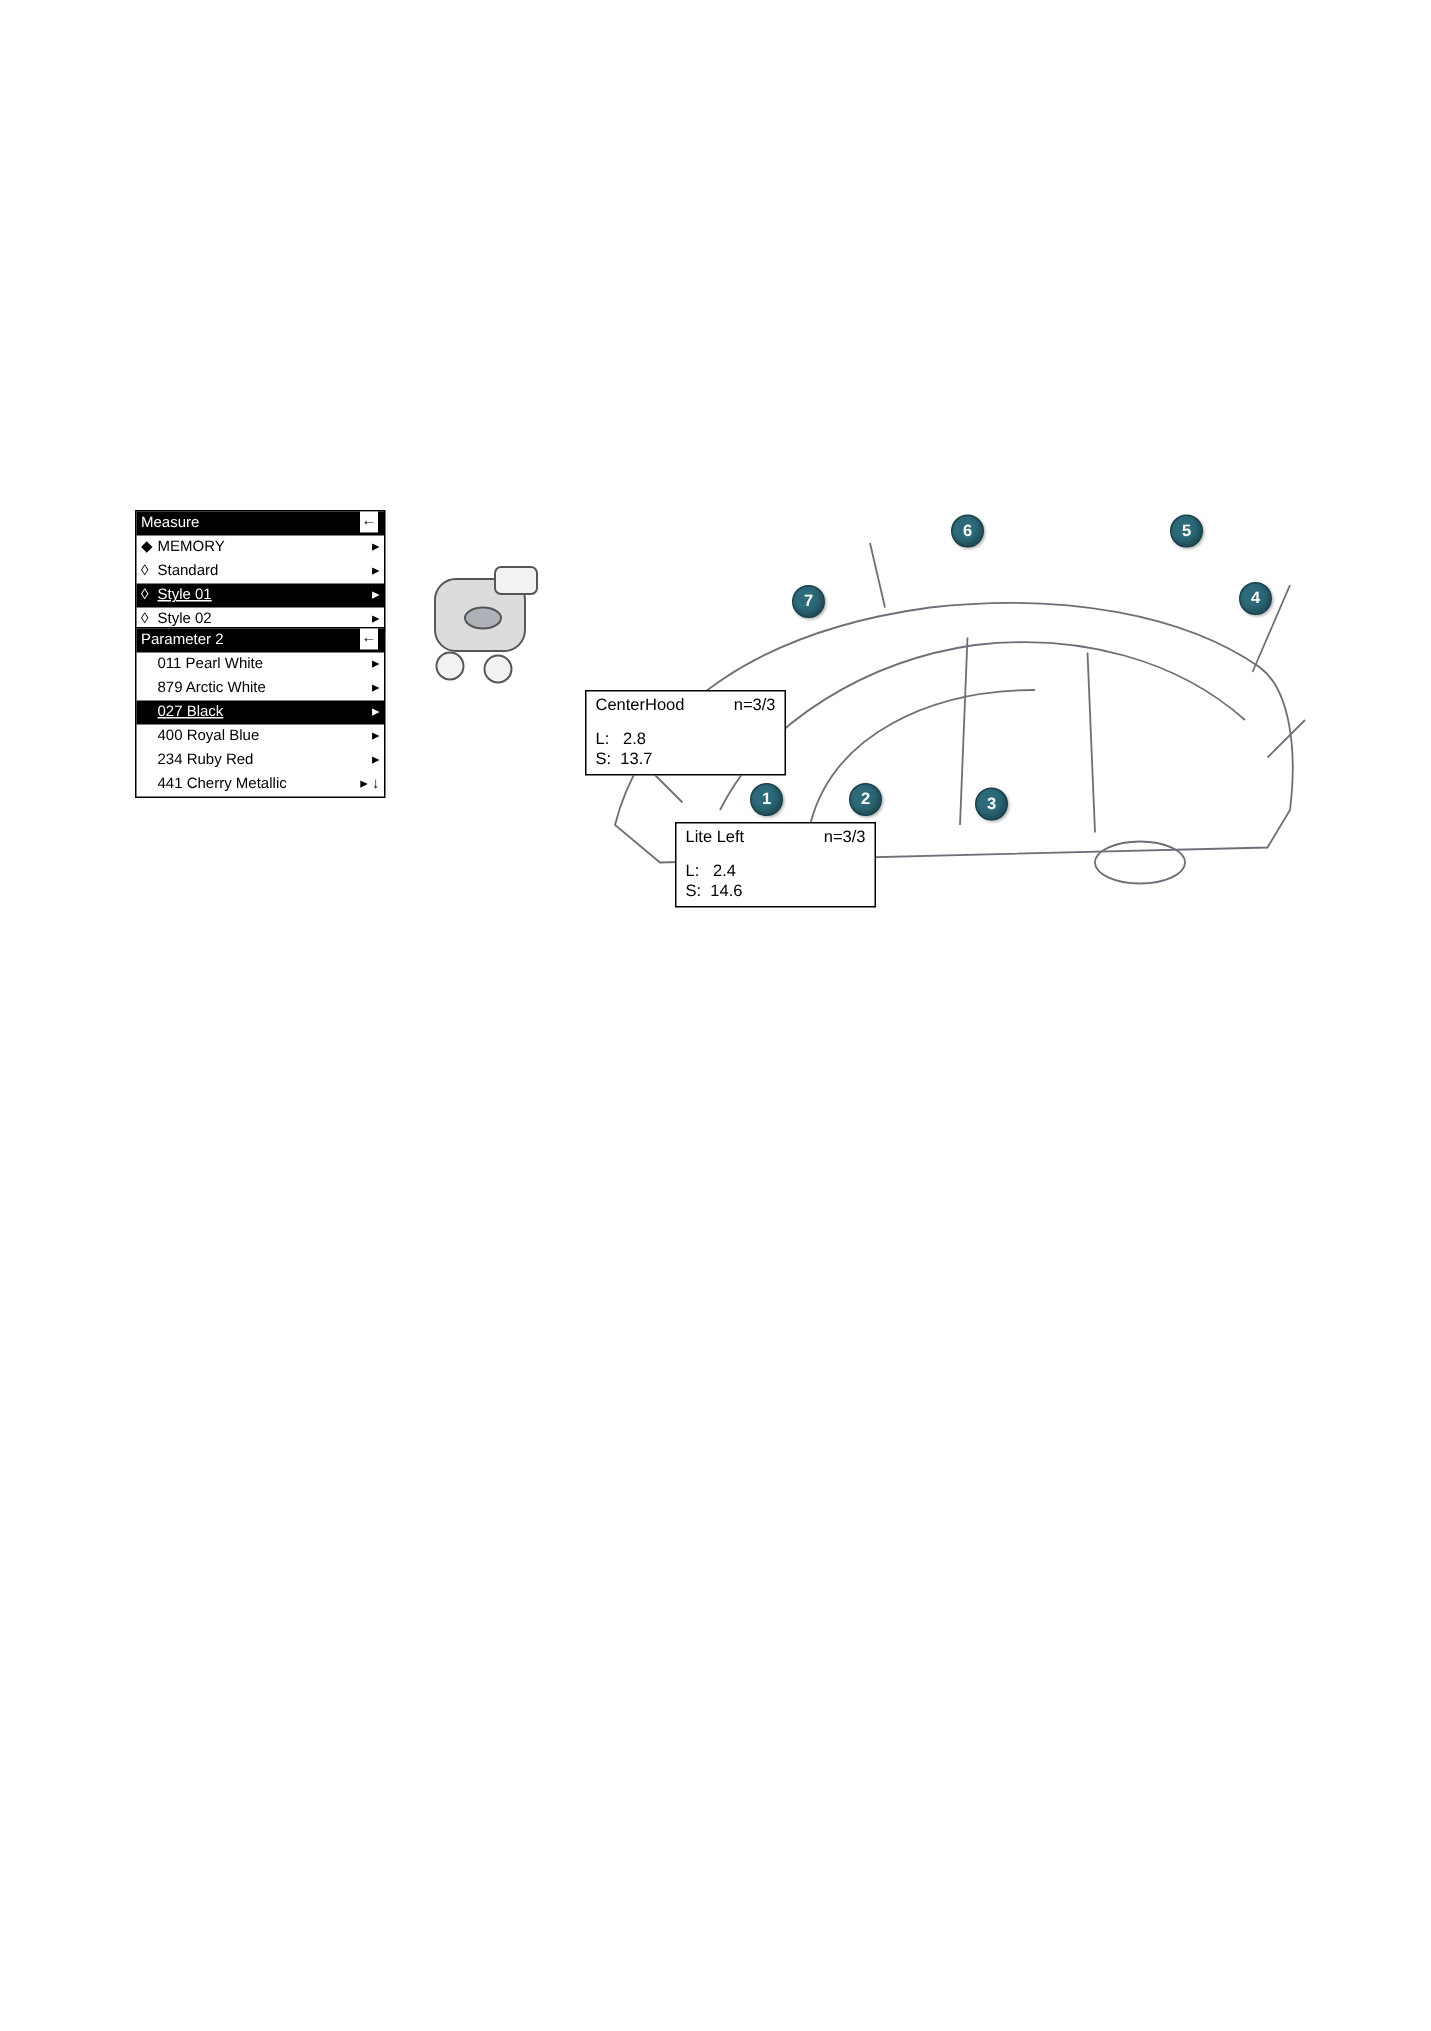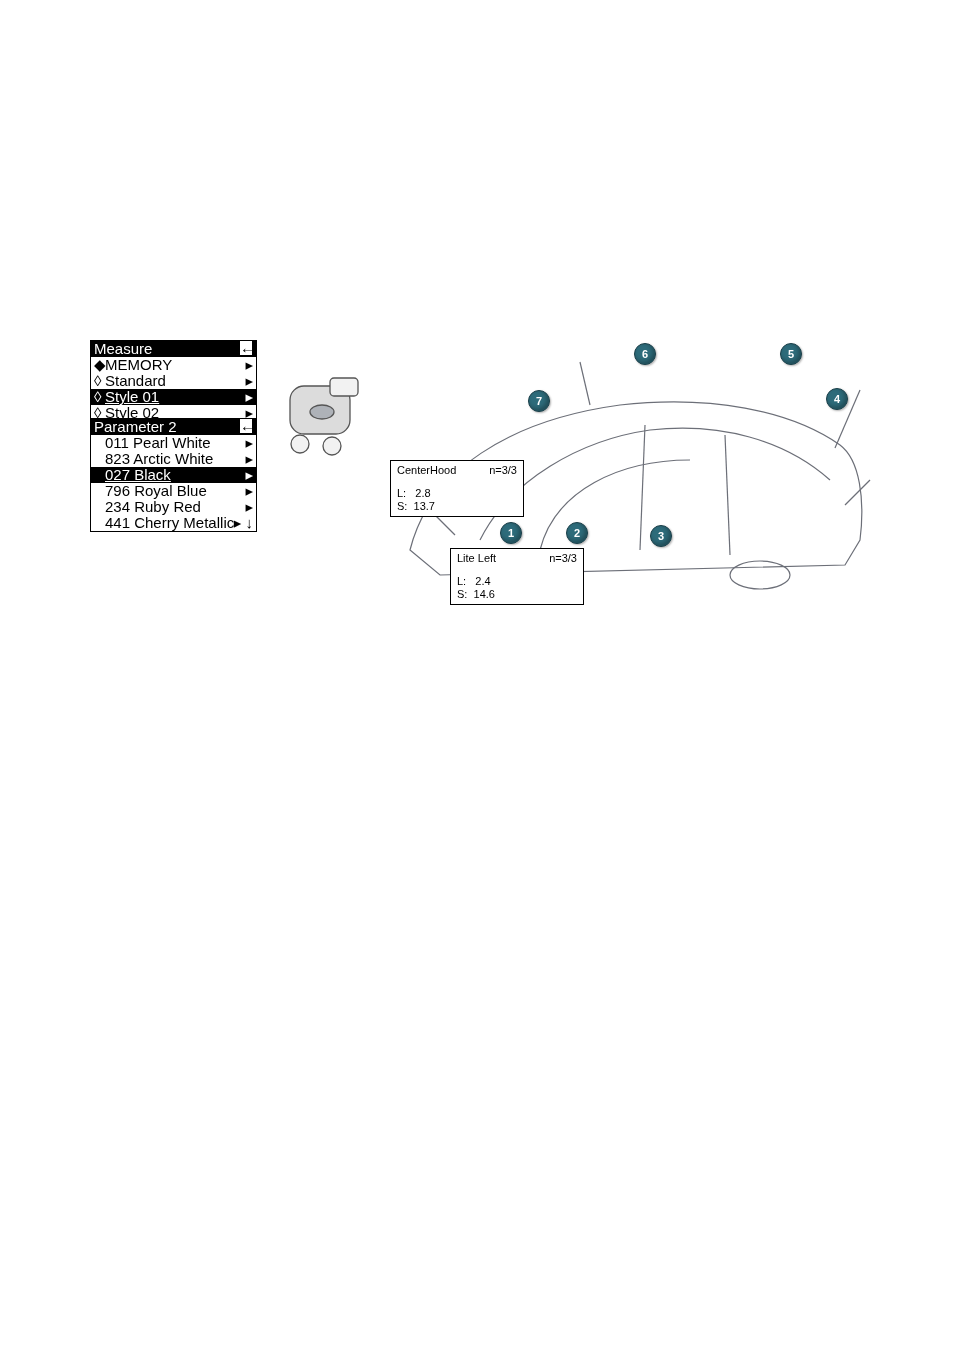--- a/index.html
+++ b/index.html
@@ -1,21 +1,21 @@
 <!DOCTYPE html>
 <html><head>
 <meta charset="utf-8">
 <style>
   html,body{margin:0;padding:0;background:#fff;font-family:Tahoma,Verdana,Arial,sans-serif;font-size:11px;color:#000}
   .page{width:954px;margin:0 auto;position:relative}
   
   .top-illustration{position:relative;height:620px;border-bottom:0}
   .car-area{position:absolute;left:390px;top:350px;width:490px;height:280px;}
   
-  .menu-panel{position:absolute;border:1px solid #000;background:#fff;font-size:15px;line-height:14px;width:165px}
+  .menu-panel{position:absolute;border:1px solid #000;background:#fff;font-size:10px;line-height:14px;width:165px}
   .menu-panel .hdr{background:#000;color:#fff;padding:1px 3px;position:relative}
   .menu-panel .hdr .arrow-left{position:absolute;right:4px;top:0;color:#000;background:#fff;width:12px;text-align:center}
   .menu-panel .row{padding:1px 3px 1px 14px;position:relative;white-space:nowrap}
   .menu-panel .row .mk{position:absolute;left:3px;top:1px}
   .menu-panel .row .sub{position:absolute;right:3px;top:1px}
   .menu-panel .row.sel{background:#000;color:#fff}
   .menu-panel .row.u{text-decoration:underline}
   .menu-top{left:90px;top:340px}
   .menu-bot{left:90px;top:418px}
   
@@ -91,23 +91,23 @@
       <div class="hdr"><span>Measure</span><span class="arrow-left">←</span></div>
       <div class="row"><span class="mk">◆</span><span>MEMORY</span><span class="sub">▸</span></div>
       <div class="row"><span class="mk">◊</span><span>Standard</span><span class="sub">▸</span></div>
       <div class="row sel u"><span class="mk">◊</span><span>Style 01</span><span class="sub">▸</span></div>
       <div class="row"><span class="mk">◊</span><span>Style 02</span><span class="sub">▸</span></div>
     </div>
 
     <div class="menu-panel menu-bot">
       <div class="hdr"><span>Parameter 2</span><span class="arrow-left">←</span></div>
       <div class="row"><span>011 Pearl White</span><span class="sub">▸</span></div>
-      <div class="row"><span>823 Arctic White</span><span class="sub">▸</span></div>
+      <div class="row"><span>879 Arctic White</span><span class="sub">▸</span></div>
       <div class="row sel u"><span>027 Black</span><span class="sub">▸</span></div>
-      <div class="row"><span>796 Royal Blue</span><span class="sub">▸</span></div>
+      <div class="row"><span>400 Royal Blue</span><span class="sub">▸</span></div>
       <div class="row"><span>234 Ruby Red</span><span class="sub">▸</span></div>
       <div class="row"><span>441 Cherry Metallic</span><span class="sub">▸  ↓</span></div>
     </div>
 
     <div class="callout" style="left:390px;top:460px">
       <div class="ttl">
           <span>CenterHood</span>
           <span>n=3/3</span>
         </div>
       <div class="vals">L:&nbsp;&nbsp;&nbsp;<span>2.8</span><br>S:&nbsp;&nbsp;<span>13.7</span></div>

